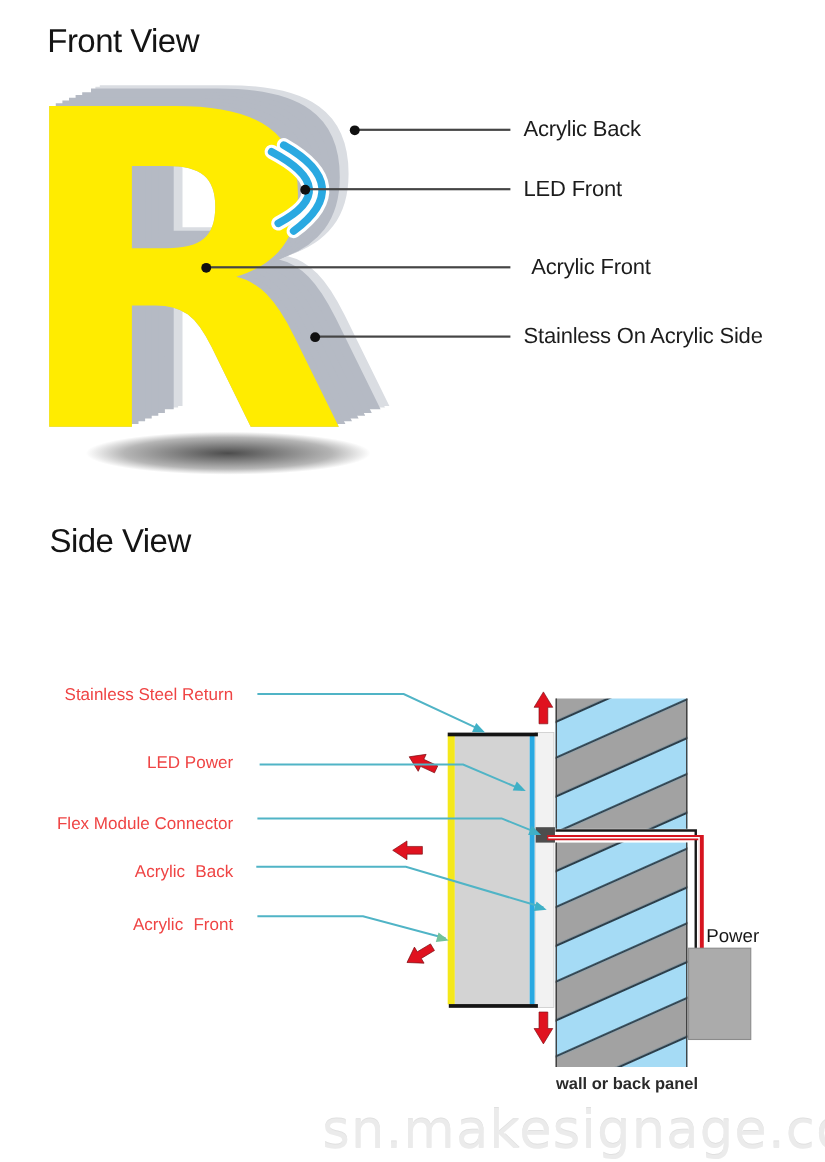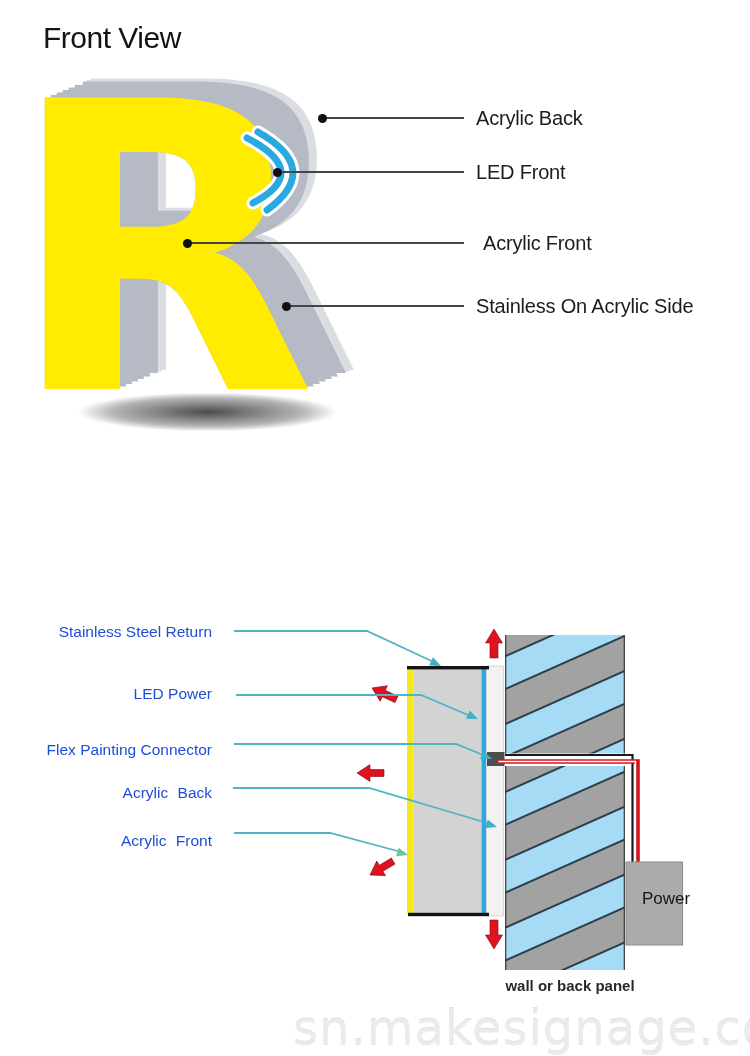--- a/index.html
+++ b/index.html
@@ -41,25 +41,25 @@
   .cline{position:absolute;height:2px;background:#454545;z-index:5;}
   .flabel{
     position:absolute;font-size:20px;line-height:24px;color:#1c1c1c;
     letter-spacing:-0.2px;white-space:nowrap;z-index:6;
   }
 
   
   #side-svg{position:absolute;left:0;top:560px;width:750px;height:450px;}
   .slabel{
     position:absolute;left:0;width:212px;text-align:right;
-    font-size:15.5px;line-height:20px;color:#1d4ed8;white-space:nowrap;z-index:6;
+    font-size:15.5px;line-height:20px;color:#ef4444;white-space:nowrap;z-index:6;
   }
   .wide-ws{word-spacing:5px;}
   #power-label{
-    position:absolute;left:642px;top:841px;font-size:17px;color:#161616;z-index:6;margin-top:48px;
+    position:absolute;left:642px;top:841px;font-size:17px;color:#161616;z-index:6;
   }
   #wall-label{
     position:absolute;left:505px;top:977px;width:130px;text-align:center;
     font-size:15px;color:#2a2a2a;white-space:nowrap;z-index:6;font-weight:bold;
   }
 
   
   #watermark{
     position:absolute;left:293px;top:1000px;z-index:9;
     font-family:"DejaVu Sans",sans-serif;font-size:48px;letter-spacing:1px;
@@ -94,20 +94,21 @@
     <div class="cline" style="left:280px;top:171px;width:184px"></div>
     <div class="cline" style="left:190px;top:242px;width:274px"></div>
     <div class="cline" style="left:289px;top:305px;width:175px"></div>
 
     <div class="flabel" style="left:476px;top:106px">Acrylic Back</div>
     <div class="flabel" style="left:476px;top:160px">LED Front</div>
     <div class="flabel" style="left:483px;top:231px">Acrylic Front</div>
     <div class="flabel" style="left:476px;top:294px">Stainless On Acrylic Side</div>
   </div>
 
+  <div id="side-title" class="heading">Side View</div>
 
   <svg id="side-svg" viewBox="0 560 750 450" xmlns="http://www.w3.org/2000/svg">
     <defs>
       <pattern id="hatch" width="62" height="62" patternUnits="userSpaceOnUse" patternTransform="rotate(-24)">
         <rect width="62" height="62" fill="#a5dbf5"></rect>
         <rect y="28" width="62" height="2" fill="#2c3e4a"></rect>
         <rect y="30" width="62" height="30" fill="#a2a2a2"></rect>
         <rect y="60" width="62" height="2" fill="#2c3e4a"></rect>
       </pattern>
     </defs>
@@ -169,21 +170,21 @@
           <polygon points="0,0 -11,-4.5 -11,4.5"></polygon>
         </g>
       <g transform="translate(408,855) rotate(16)">
           <polygon points="0,0 -11,-4.5 -11,4.5" fill="#72c29b"></polygon>
         </g>
     </g>
   </svg>
 
   <div class="slabel" style="top:622px">Stainless Steel Return</div>
   <div class="slabel" style="top:684px">LED Power</div>
-  <div class="slabel" style="top:740px">Flex Painting Connector</div>
+  <div class="slabel" style="top:740px">Flex Module Connector</div>
   <div class="slabel wide-ws" style="top:783px">Acrylic Back</div>
   <div class="slabel wide-ws" style="top:831px">Acrylic Front</div>
 
   <div id="power-label">Power</div>
   <div id="wall-label">wall or back panel</div>
 
   <div id="watermark">sn.makesignage.com</div>
 </div>
 
 </body></html>

